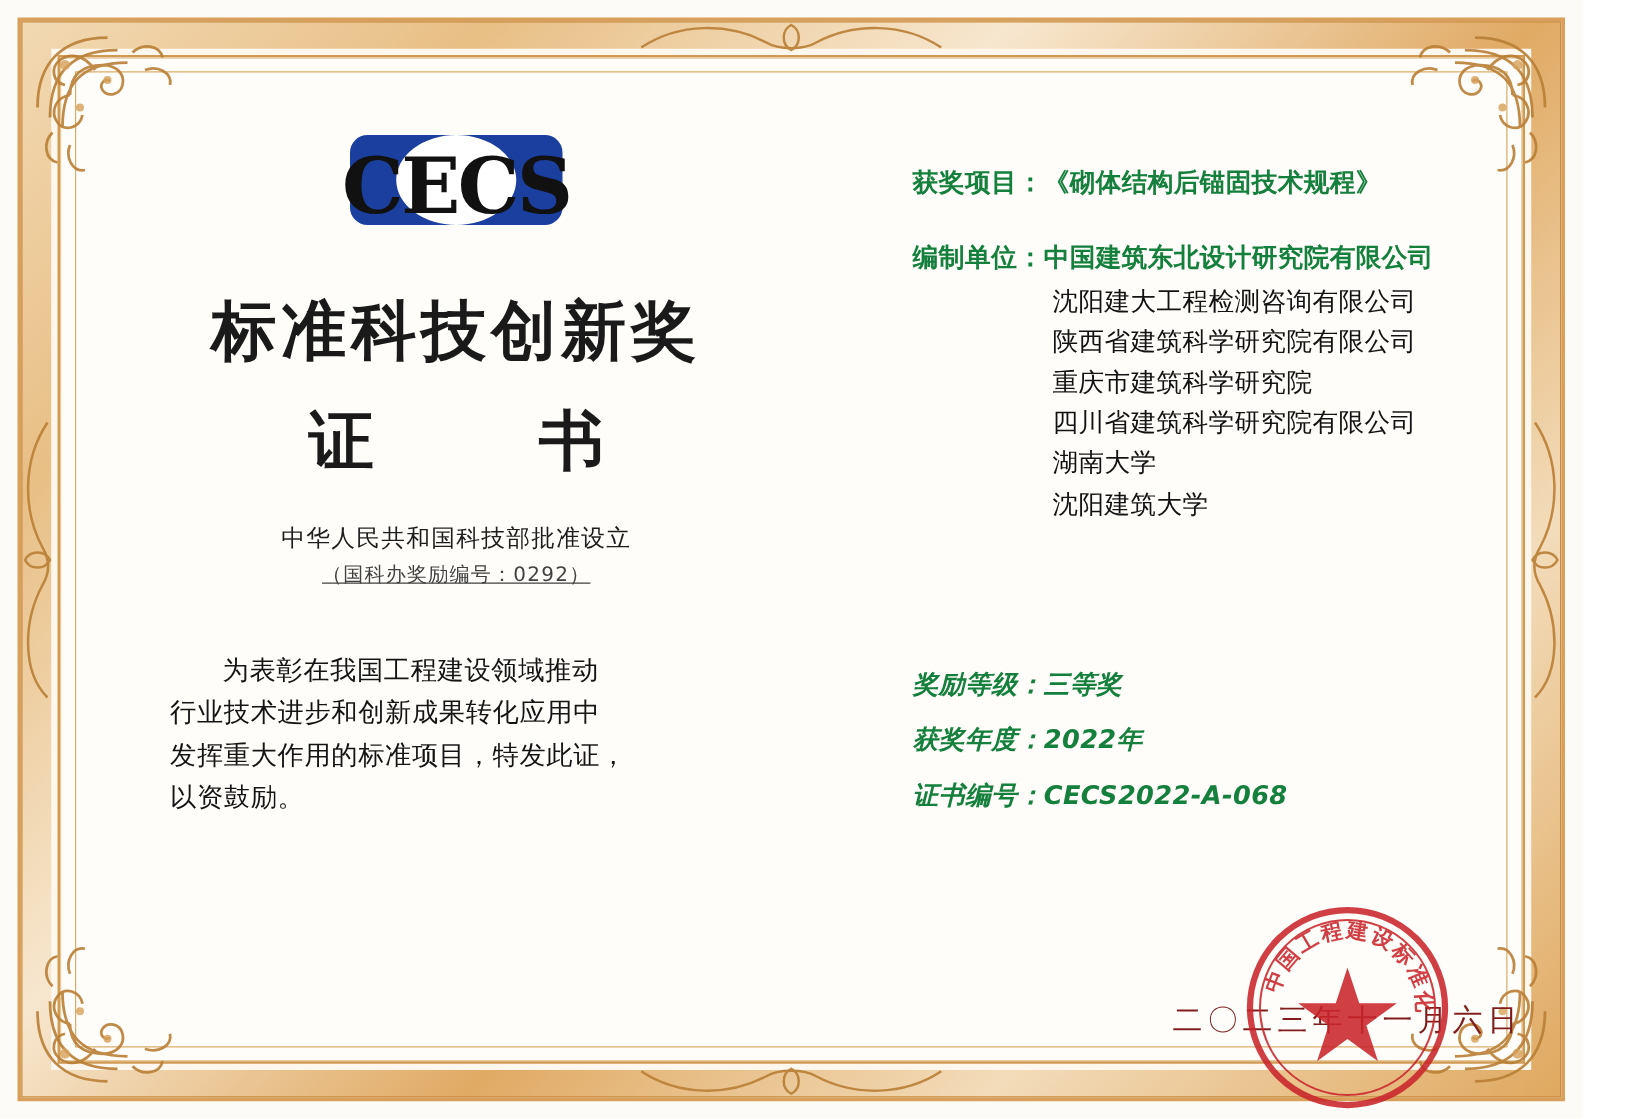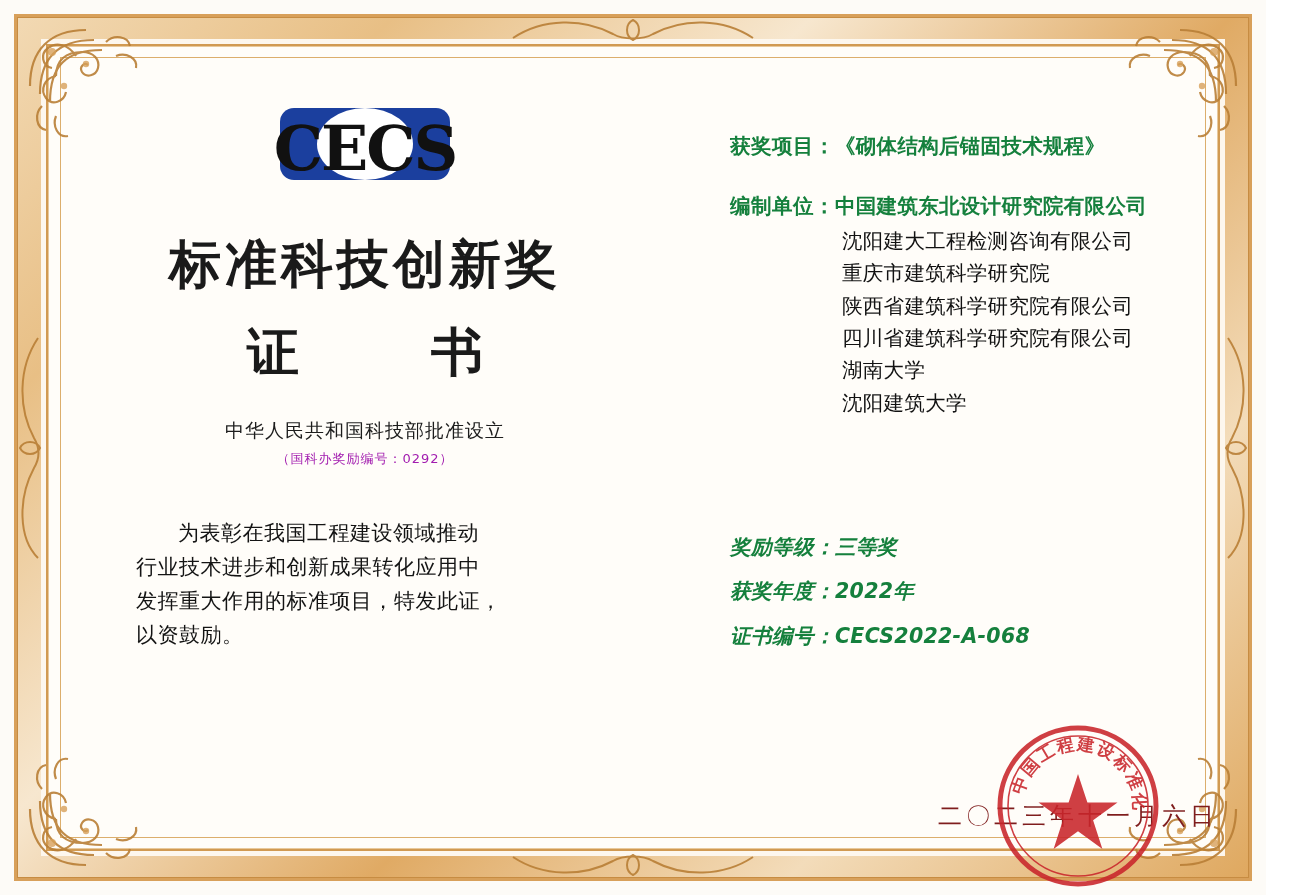--- a/index.html
+++ b/index.html
@@ -117,24 +117,25 @@
   }
   .approved-line {
     margin-top: 30px;
     font-size: 19px;
     color: #1d1d1d;
     letter-spacing: 1px;
     font-family: "DejaVu Sans", "Liberation Sans", sans-serif;
   }
   .approved-no {
     margin-top: 6px;
-    font-size: 13px;
-    color: #a21caf;
+    font-size: 16px;
+    color: #404040;
     letter-spacing: 1px;
     font-family: "DejaVu Sans", "Liberation Sans", sans-serif;
+    text-decoration: underline;
   }
   .citation {
     margin-top: 48px;
     text-align: left;
     font-size: 21px;
     line-height: 1.62;
     color: #141414;
     letter-spacing: 0.5px;
     padding-left: 6px;
     font-family: "DejaVu Sans", "Liberation Sans", sans-serif;
@@ -362,22 +363,22 @@
       </div>
 
       <div class="block-gap"></div>
 
       <div class="units-block">
         <div class="field-row">
           <span class="field-label">编制单位：</span>
           <span class="field-value bold">中国建筑东北设计研究院有限公司</span>
         </div>
         <div class="sub-line">沈阳建大工程检测咨询有限公司</div>
+        <div class="sub-line">陕西省建筑科学研究院有限公司</div>
         <div class="sub-line">重庆市建筑科学研究院</div>
-        <div class="sub-line">陕西省建筑科学研究院有限公司</div>
         <div class="sub-line">四川省建筑科学研究院有限公司</div>
         <div class="sub-line">湖南大学</div>
         <div class="sub-line">沈阳建筑大学</div>
       </div>
 
       <div class="meta-block">
         <div class="field-row">
           <span class="field-label">奖励等级：</span>
           <span class="field-value bold">三等奖</span>
         </div>

